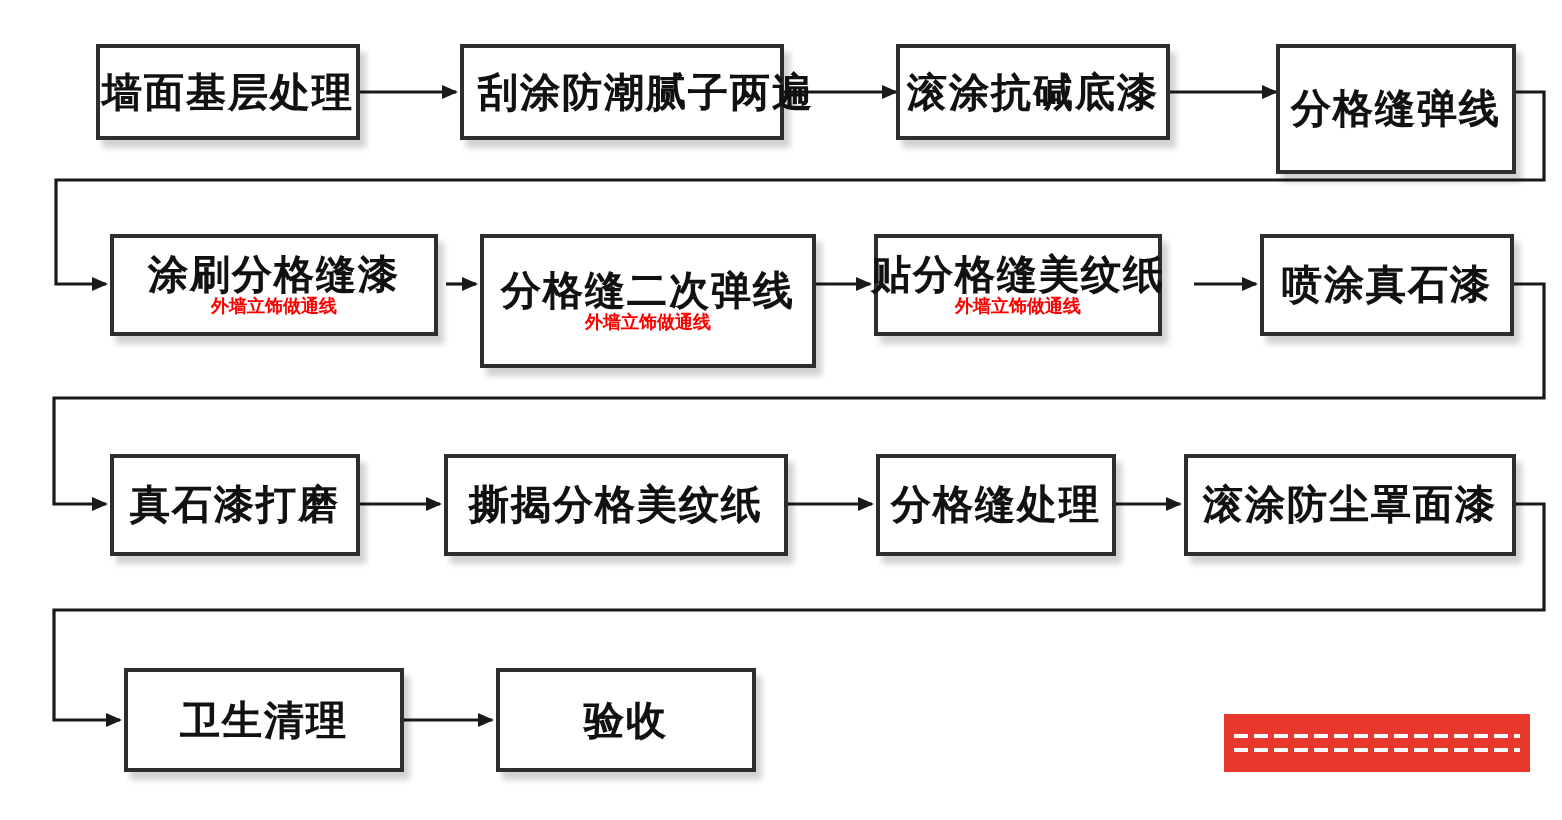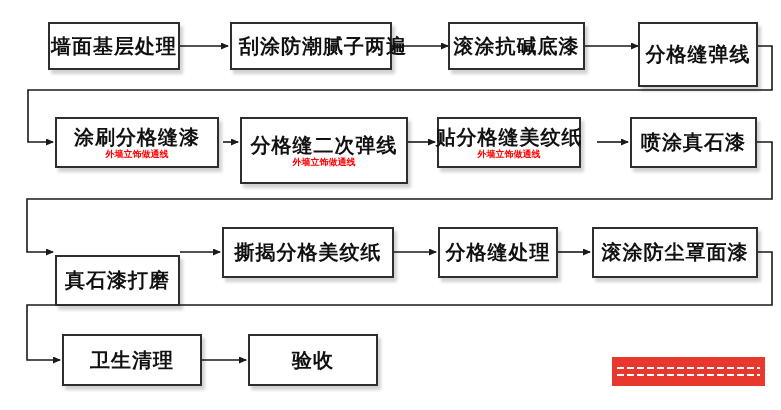--- a/index.html
+++ b/index.html
@@ -93,21 +93,21 @@
     <span class="note">外墙立饰做通线</span>
   </div>
   <div class="flow-box" style="left:437px;top:117px;width:144px;height:51px;">
     <span class="label">贴分格缝美纹纸</span>
     <span class="note">外墙立饰做通线</span>
   </div>
   <div class="flow-box" style="left:630px;top:117px;width:127px;height:51px;">
     <span class="label">喷涂真石漆</span>
   </div>
 
-  <div class="flow-box" style="left:55px;top:227px;width:125px;height:51px;margin-top:28px;">
+  <div class="flow-box" style="left:55px;top:227px;width:125px;height:51px;">
     <span class="label">真石漆打磨</span>
   </div>
   <div class="flow-box" style="left:222px;top:227px;width:172px;height:51px;">
     <span class="label">撕揭分格美纹纸</span>
   </div>
   <div class="flow-box" style="left:438px;top:227px;width:120px;height:51px;">
     <span class="label">分格缝处理</span>
   </div>
   <div class="flow-box" style="left:592px;top:227px;width:166px;height:51px;">
     <span class="label">滚涂防尘罩面漆</span>

